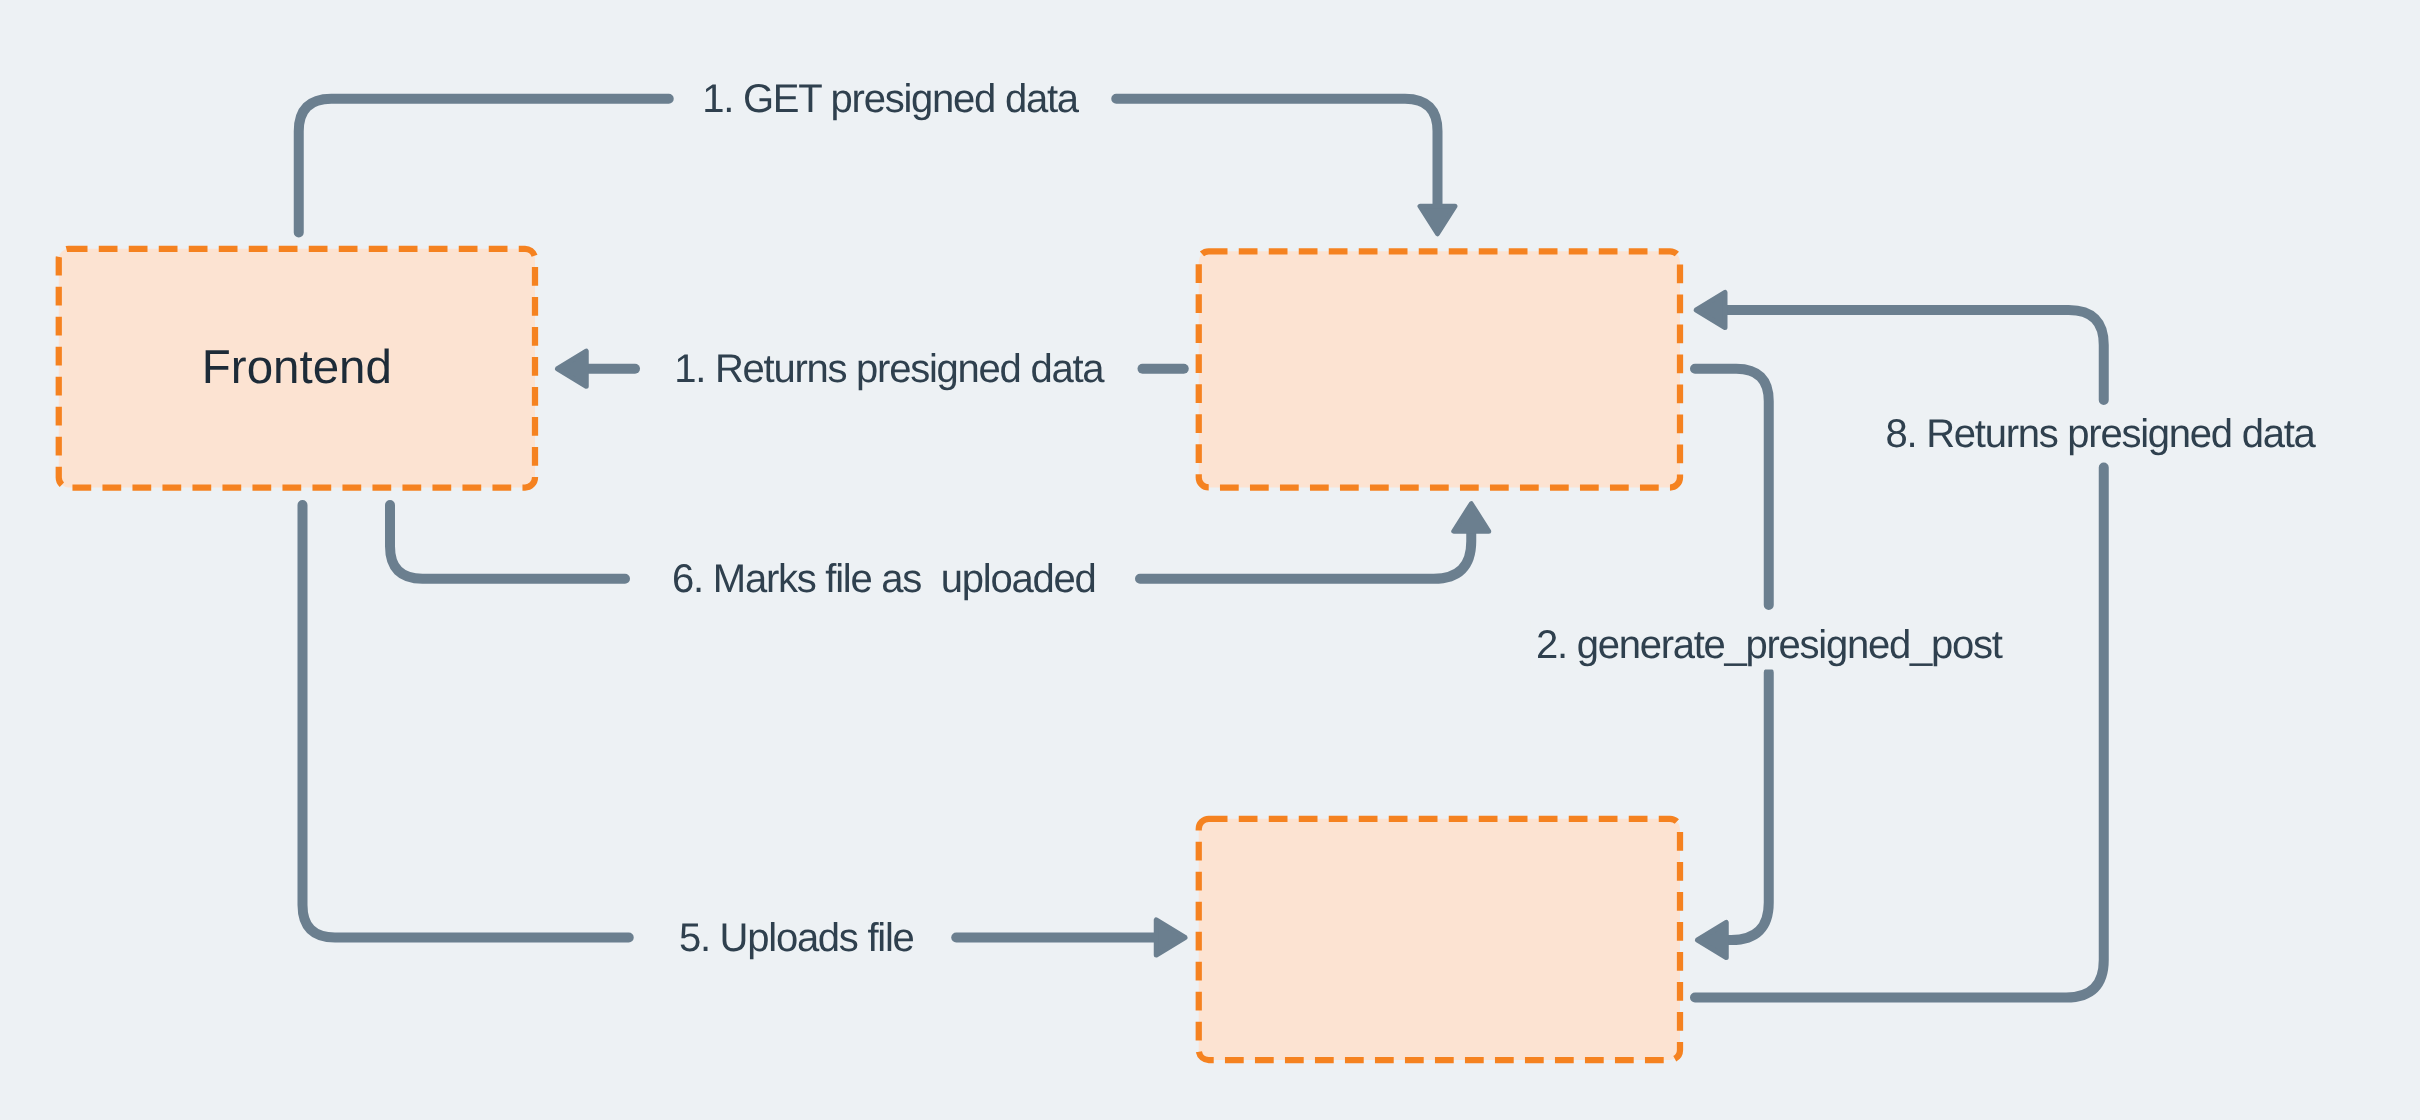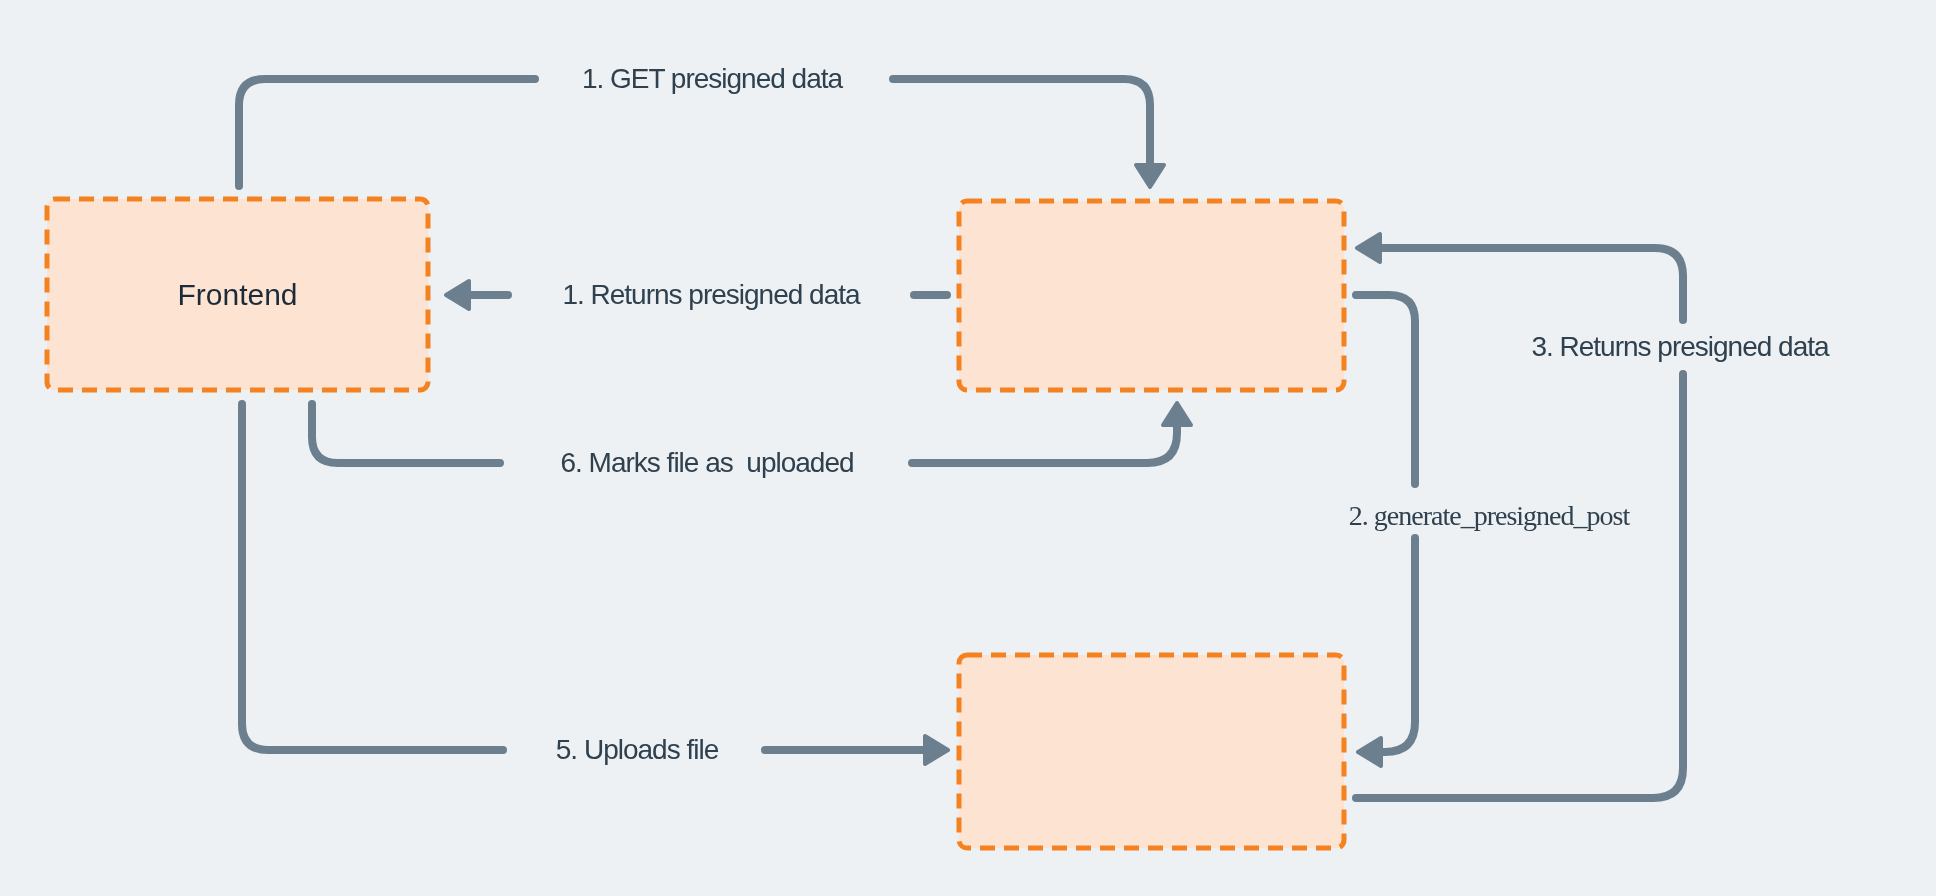--- a/index.html
+++ b/index.html
@@ -8,30 +8,30 @@
     width:1936px;height:896px;
     background:#edf1f4;
     font-family:"Liberation Sans", sans-serif;
     overflow:hidden;
   }
   .canvas svg{position:absolute;inset:0;}
   .node-label{
     position:absolute;
     display:flex;align-items:center;justify-content:center;
     color:#1d2b38;
-    font-size:30px;
+    font-size:38px;
     letter-spacing:0;
     pointer-events:none;
   }
   .edge-label{
     position:absolute;
     transform:translate(-50%,-50%);
     background:#edf1f4;
     color:#2f404e;
-    font-size:28px;
+    font-size:32px;
     letter-spacing:-1px;
     white-space:pre;
     padding:1px 4px;
     line-height:1.15;
     pointer-events:none;
   }
 </style>
 </head>
 <body>
 
@@ -71,18 +71,18 @@
     <g fill="#fce3d2" stroke="#f58220" stroke-width="5" stroke-dasharray="15 9">
       <rect x="47" y="199" width="381" height="191" rx="8"></rect>
       <rect x="959" y="201" width="385" height="189" rx="8"></rect>
       <rect x="959" y="655" width="385" height="193" rx="8"></rect>
     </g>
   </svg>
 
   <div class="node-label" style="left:47px;top:199px;width:381px;height:191px;">Frontend</div>
 
   <div class="edge-label" style="left:712px;top:79px;">1. GET presigned data</div>
-  <div class="edge-label" style="left:1489px;top:516px;font-family:Liberation Serif, serif;">2. generate_presigned_post</div>
-  <div class="edge-label" style="left:1680px;top:347px;">3. Returns presigned data</div>
+  <div class="edge-label" style="left:1415px;top:516px;">2. generate_presigned_post</div>
+  <div class="edge-label" style="left:1680px;top:347px;">8. Returns presigned data</div>
   <div class="edge-label" style="left:711px;top:295px;">1. Returns presigned data</div>
   <div class="edge-label" style="left:637px;top:750px;">5. Uploads file</div>
   <div class="edge-label" style="left:707px;top:463px;text-align:center;">6. Marks file as  uploaded</div>
 </div>
 
 </body></html>

